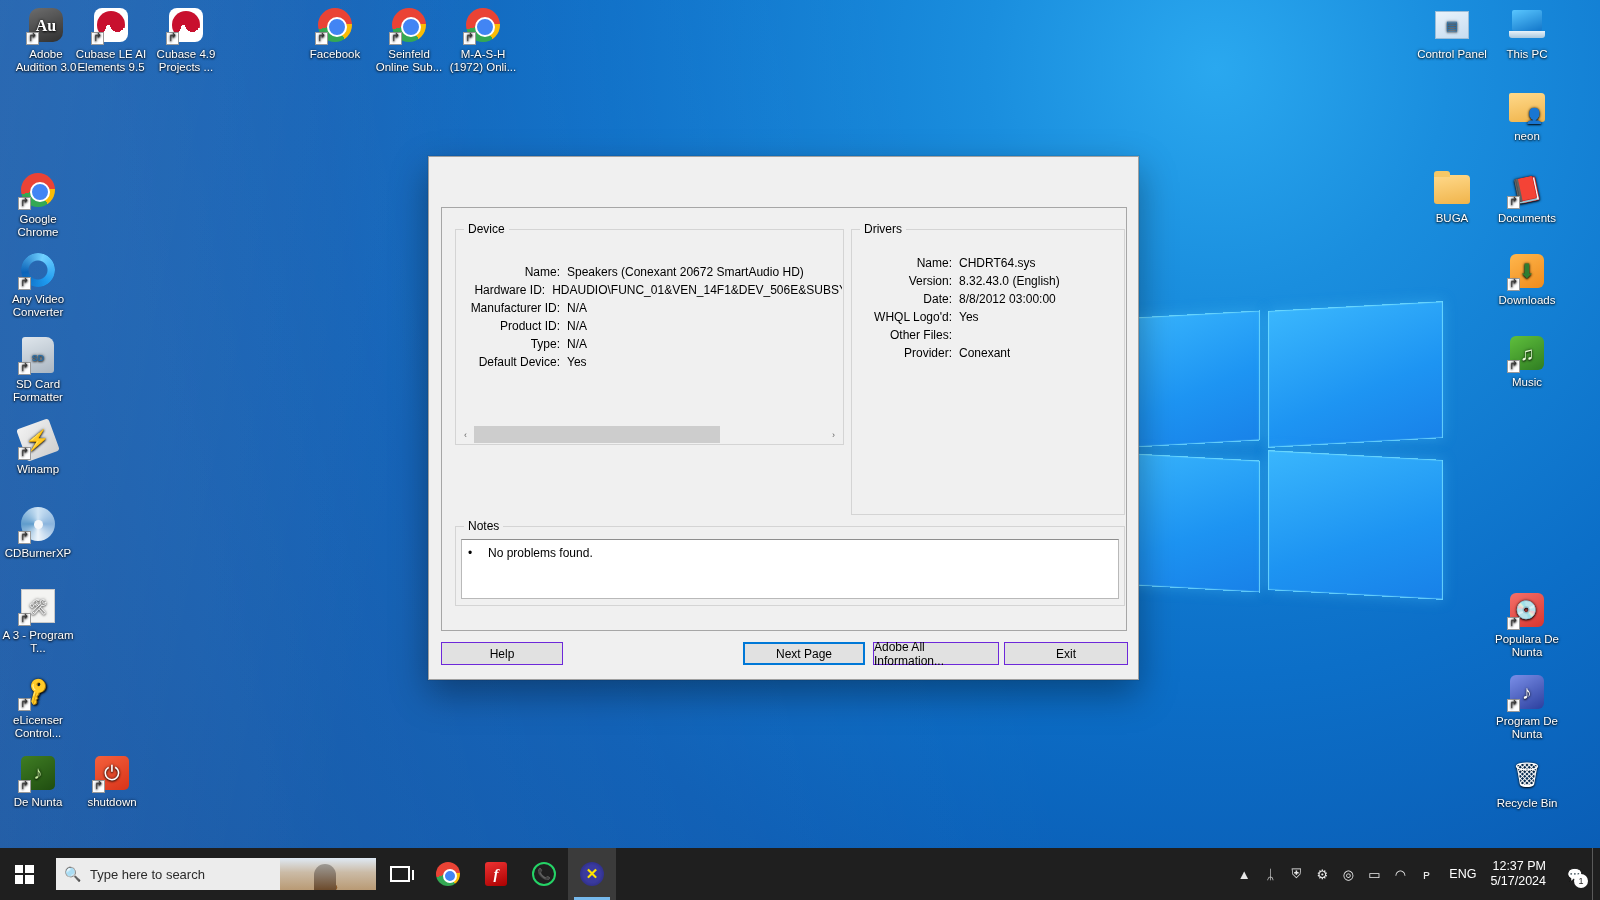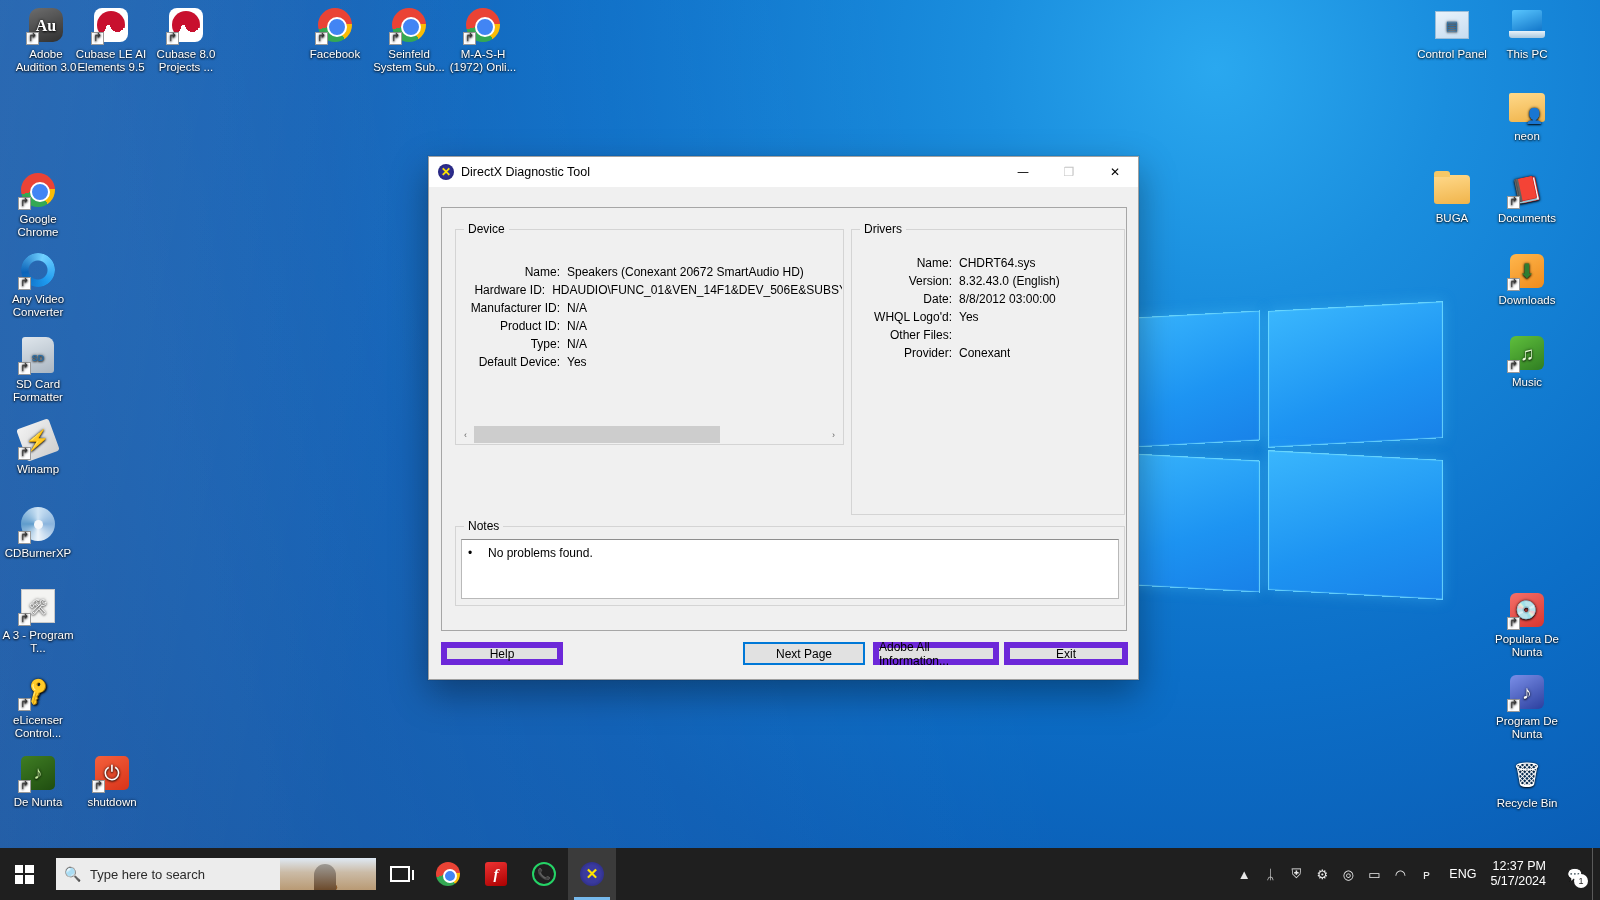--- a/index.html
+++ b/index.html
@@ -189,21 +189,21 @@
     position:absolute; left:5px; top:12px; right:5px; bottom:6px;
     background:#fff; border:1px solid #b9b9b9; border-top-color:#8d8d8d;
     font-size:12px; padding:6px 4px 0 6px;
   }
   #notes-field .bullet-row { display:flex; }
   #notes-field .bullet { width:20px; text-align:left; }
 
   
   .dlg-btn {
     position:absolute; bottom:14px; height:23px;
-    background:#e1e1e1; border:6px solid #6d28d9;
+    background:#e1e1e1; border:1px solid #6d28d9;
     font-size:12px; color:#000; display:flex; align-items:center; justify-content:center;
     font-family:"Liberation Sans", sans-serif;
   }
   #btn-help { left:12px; width:122px; }
   #btn-next { left:314px; width:122px; border:2px solid #0078d7; background:#e1e1e1; }
   #btn-save { left:444px; width:126px; }
   #btn-exit { left:575px; width:124px; }
 
   
   #taskbar {
@@ -283,35 +283,35 @@
         </div>
         <span class="icon-label">Cubase LE AI Elements 9.5</span>
       </div>
       <div class="icon-cell" style="left: 148px; top: 6px;">
         <div class="icon-art">
           <div class="art-cubase" style="width: 34px; height: 34px; display: flex; align-items: center; justify-content: center;">
             <div class="c-mark"></div>
           </div>
           <span class="shortcut-arrow"></span>
         </div>
-        <span class="icon-label">Cubase 8.0 Projects ...</span>
+        <span class="icon-label">Cubase 4.9 Projects ...</span>
       </div>
       <div class="icon-cell" style="left: 297px; top: 6px;">
         <div class="icon-art">
           <div class="art-chrome" style="width: 34px; height: 34px;"></div>
           <span class="shortcut-arrow"></span>
         </div>
         <span class="icon-label">Facebook</span>
       </div>
       <div class="icon-cell" style="left: 371px; top: 6px;">
         <div class="icon-art">
           <div class="art-chrome" style="width: 34px; height: 34px;"></div>
           <span class="shortcut-arrow"></span>
         </div>
-        <span class="icon-label">Seinfeld System Sub...</span>
+        <span class="icon-label">Seinfeld Online Sub...</span>
       </div>
       <div class="icon-cell" style="left: 445px; top: 6px;">
         <div class="icon-art">
           <div class="art-chrome" style="width: 34px; height: 34px;"></div>
           <span class="shortcut-arrow"></span>
         </div>
         <span class="icon-label">M-A-S-H (1972) Onli...</span>
       </div>
       <div class="icon-cell" style="left: 0px; top: 171px;">
         <div class="icon-art">
@@ -442,27 +442,20 @@
       <div class="icon-cell" style="left: 1489px; top: 755px;">
         <div class="icon-art">
           <div class="art-recycle"></div>
         </div>
         <span class="icon-label">Recycle Bin</span>
       </div>
     </div>
 </div>
 
 <div id="dxdiag">
-  <div id="titlebar">
-    <div id="title-icon"></div>
-    <div id="title-text">DirectX Diagnostic Tool</div>
-    <div class="win-btn" id="btn-min">—</div>
-    <div class="win-btn disabled" id="btn-max">❐</div>
-    <div class="win-btn" id="btn-close">✕</div>
-  </div>
 
 
   <div id="tabpage">
 
     <div class="groupbox" id="grp-device">
       <div class="group-title">Device</div>
       <div id="device-list">
           <div class="kv">
             <span class="k">Name:</span>
             <span class="v">Speakers (Conexant 20672 SmartAudio HD)</span>

